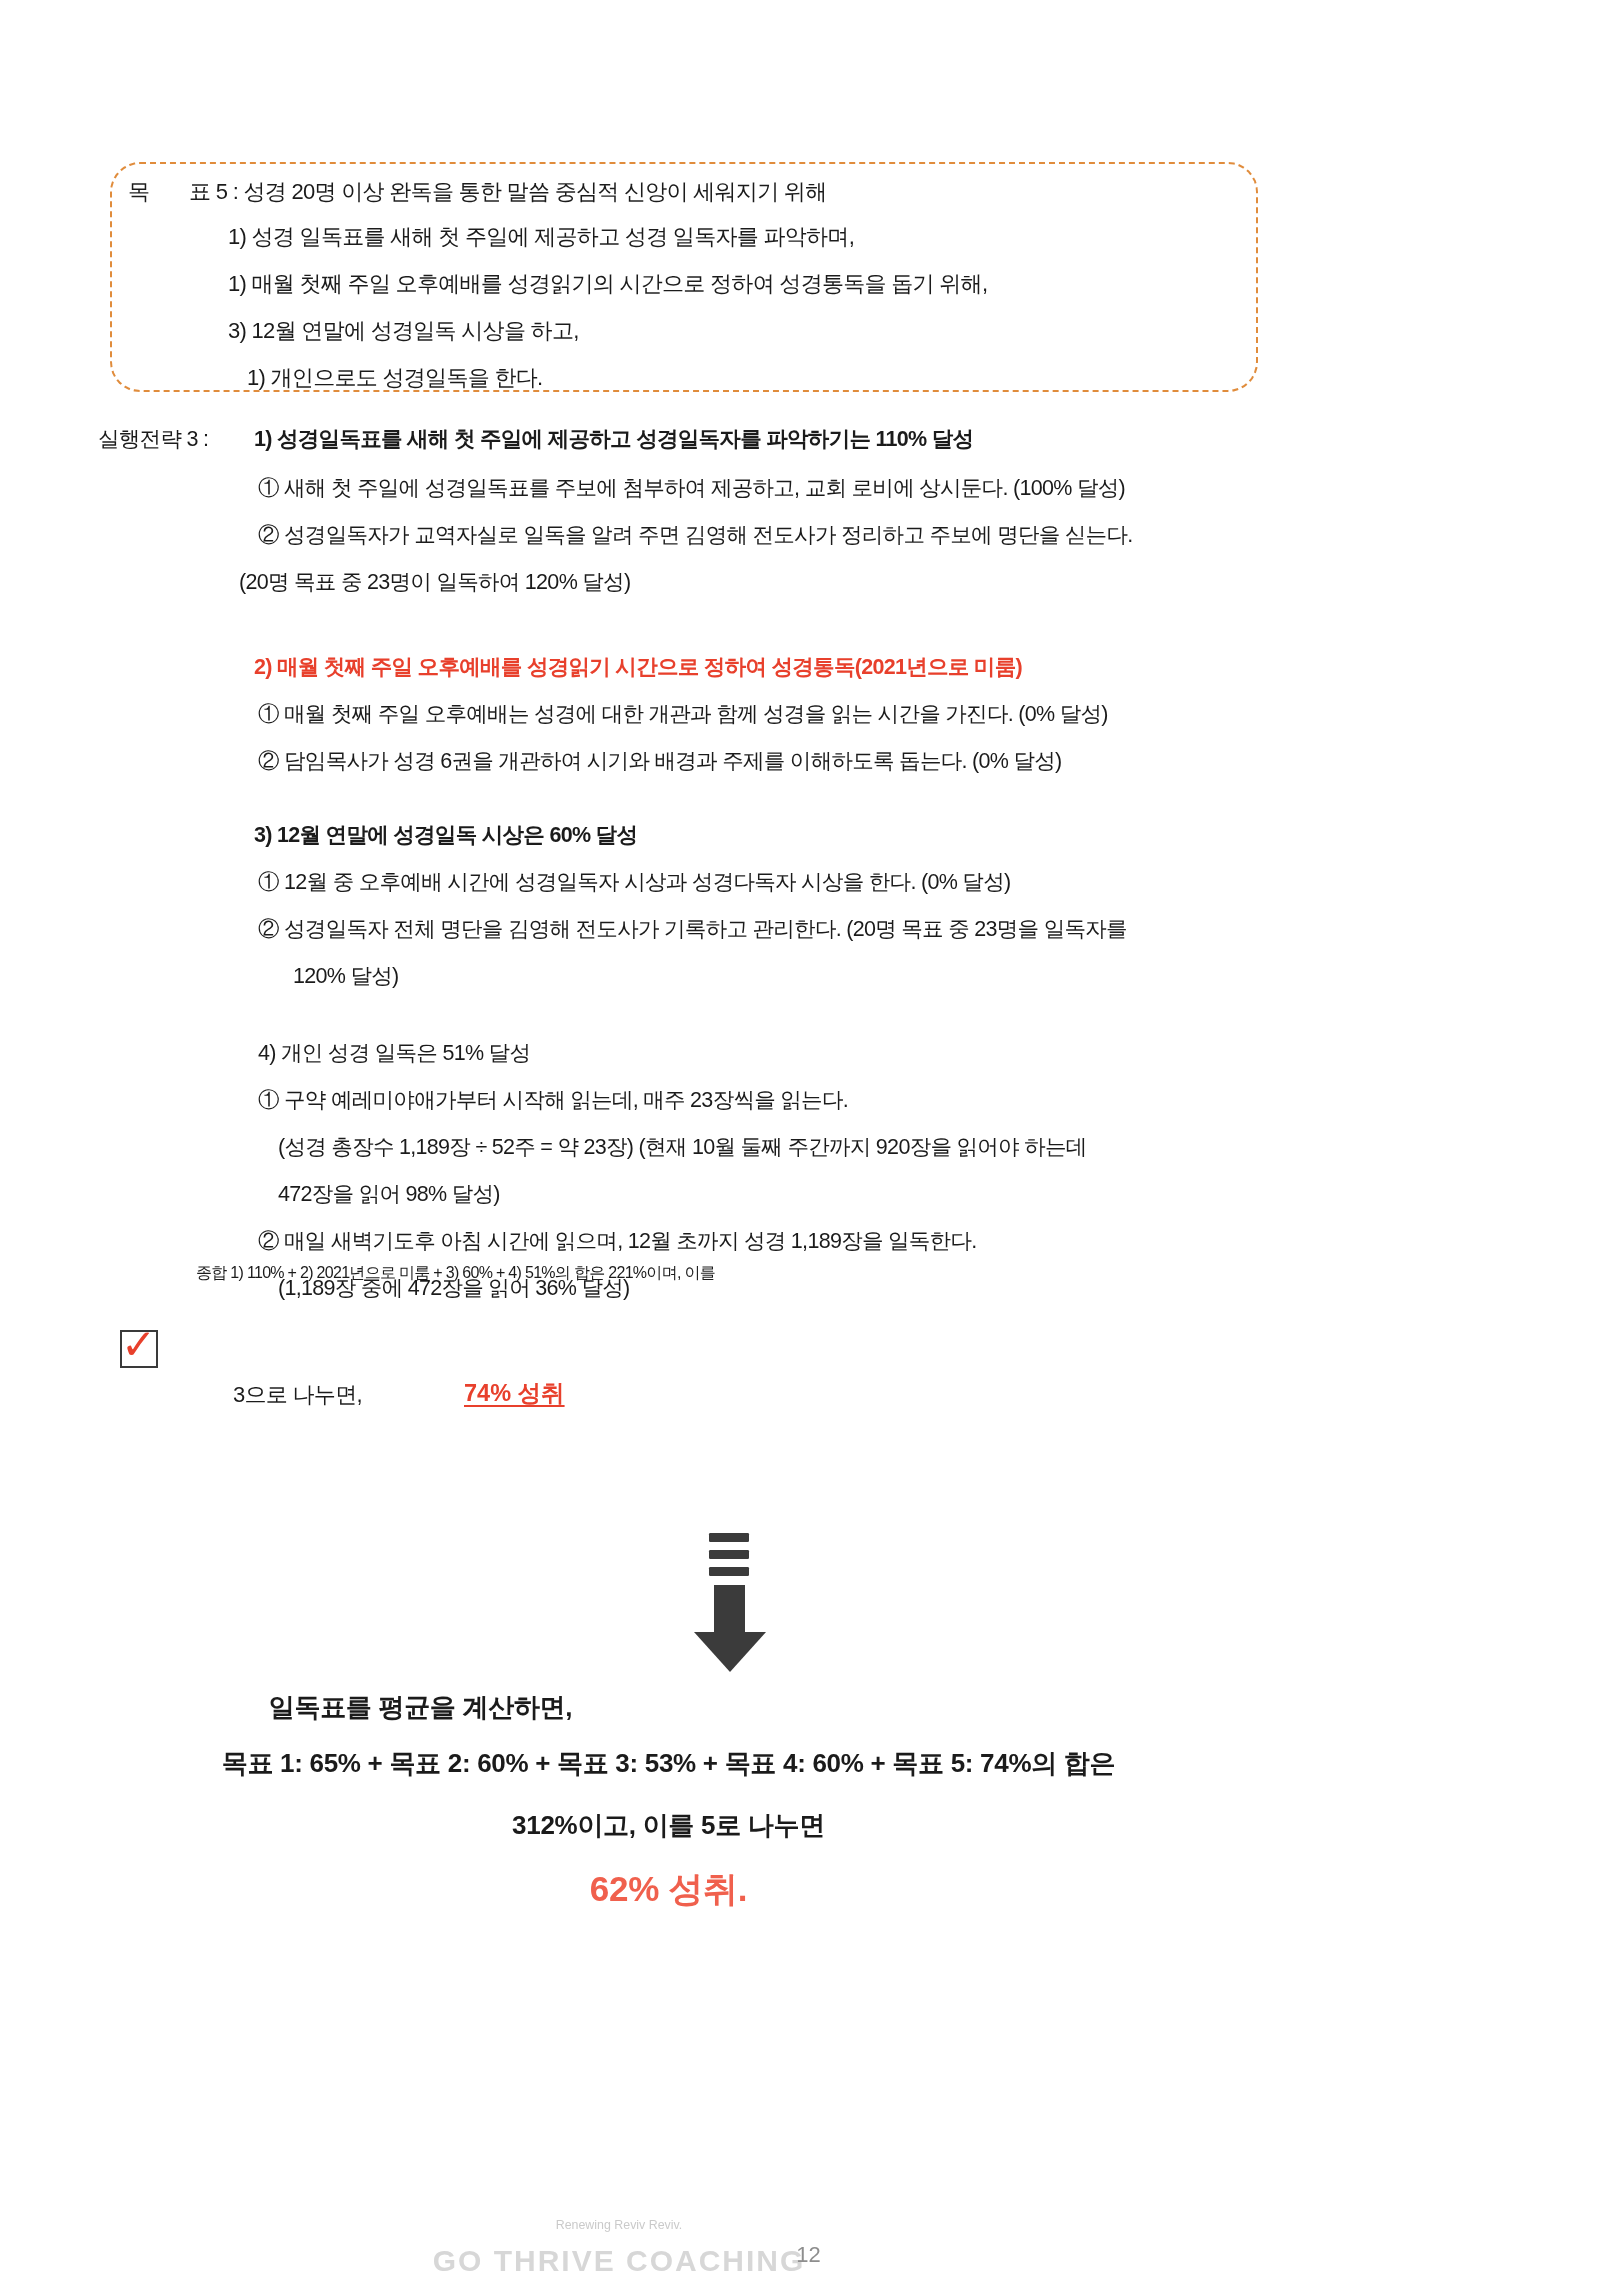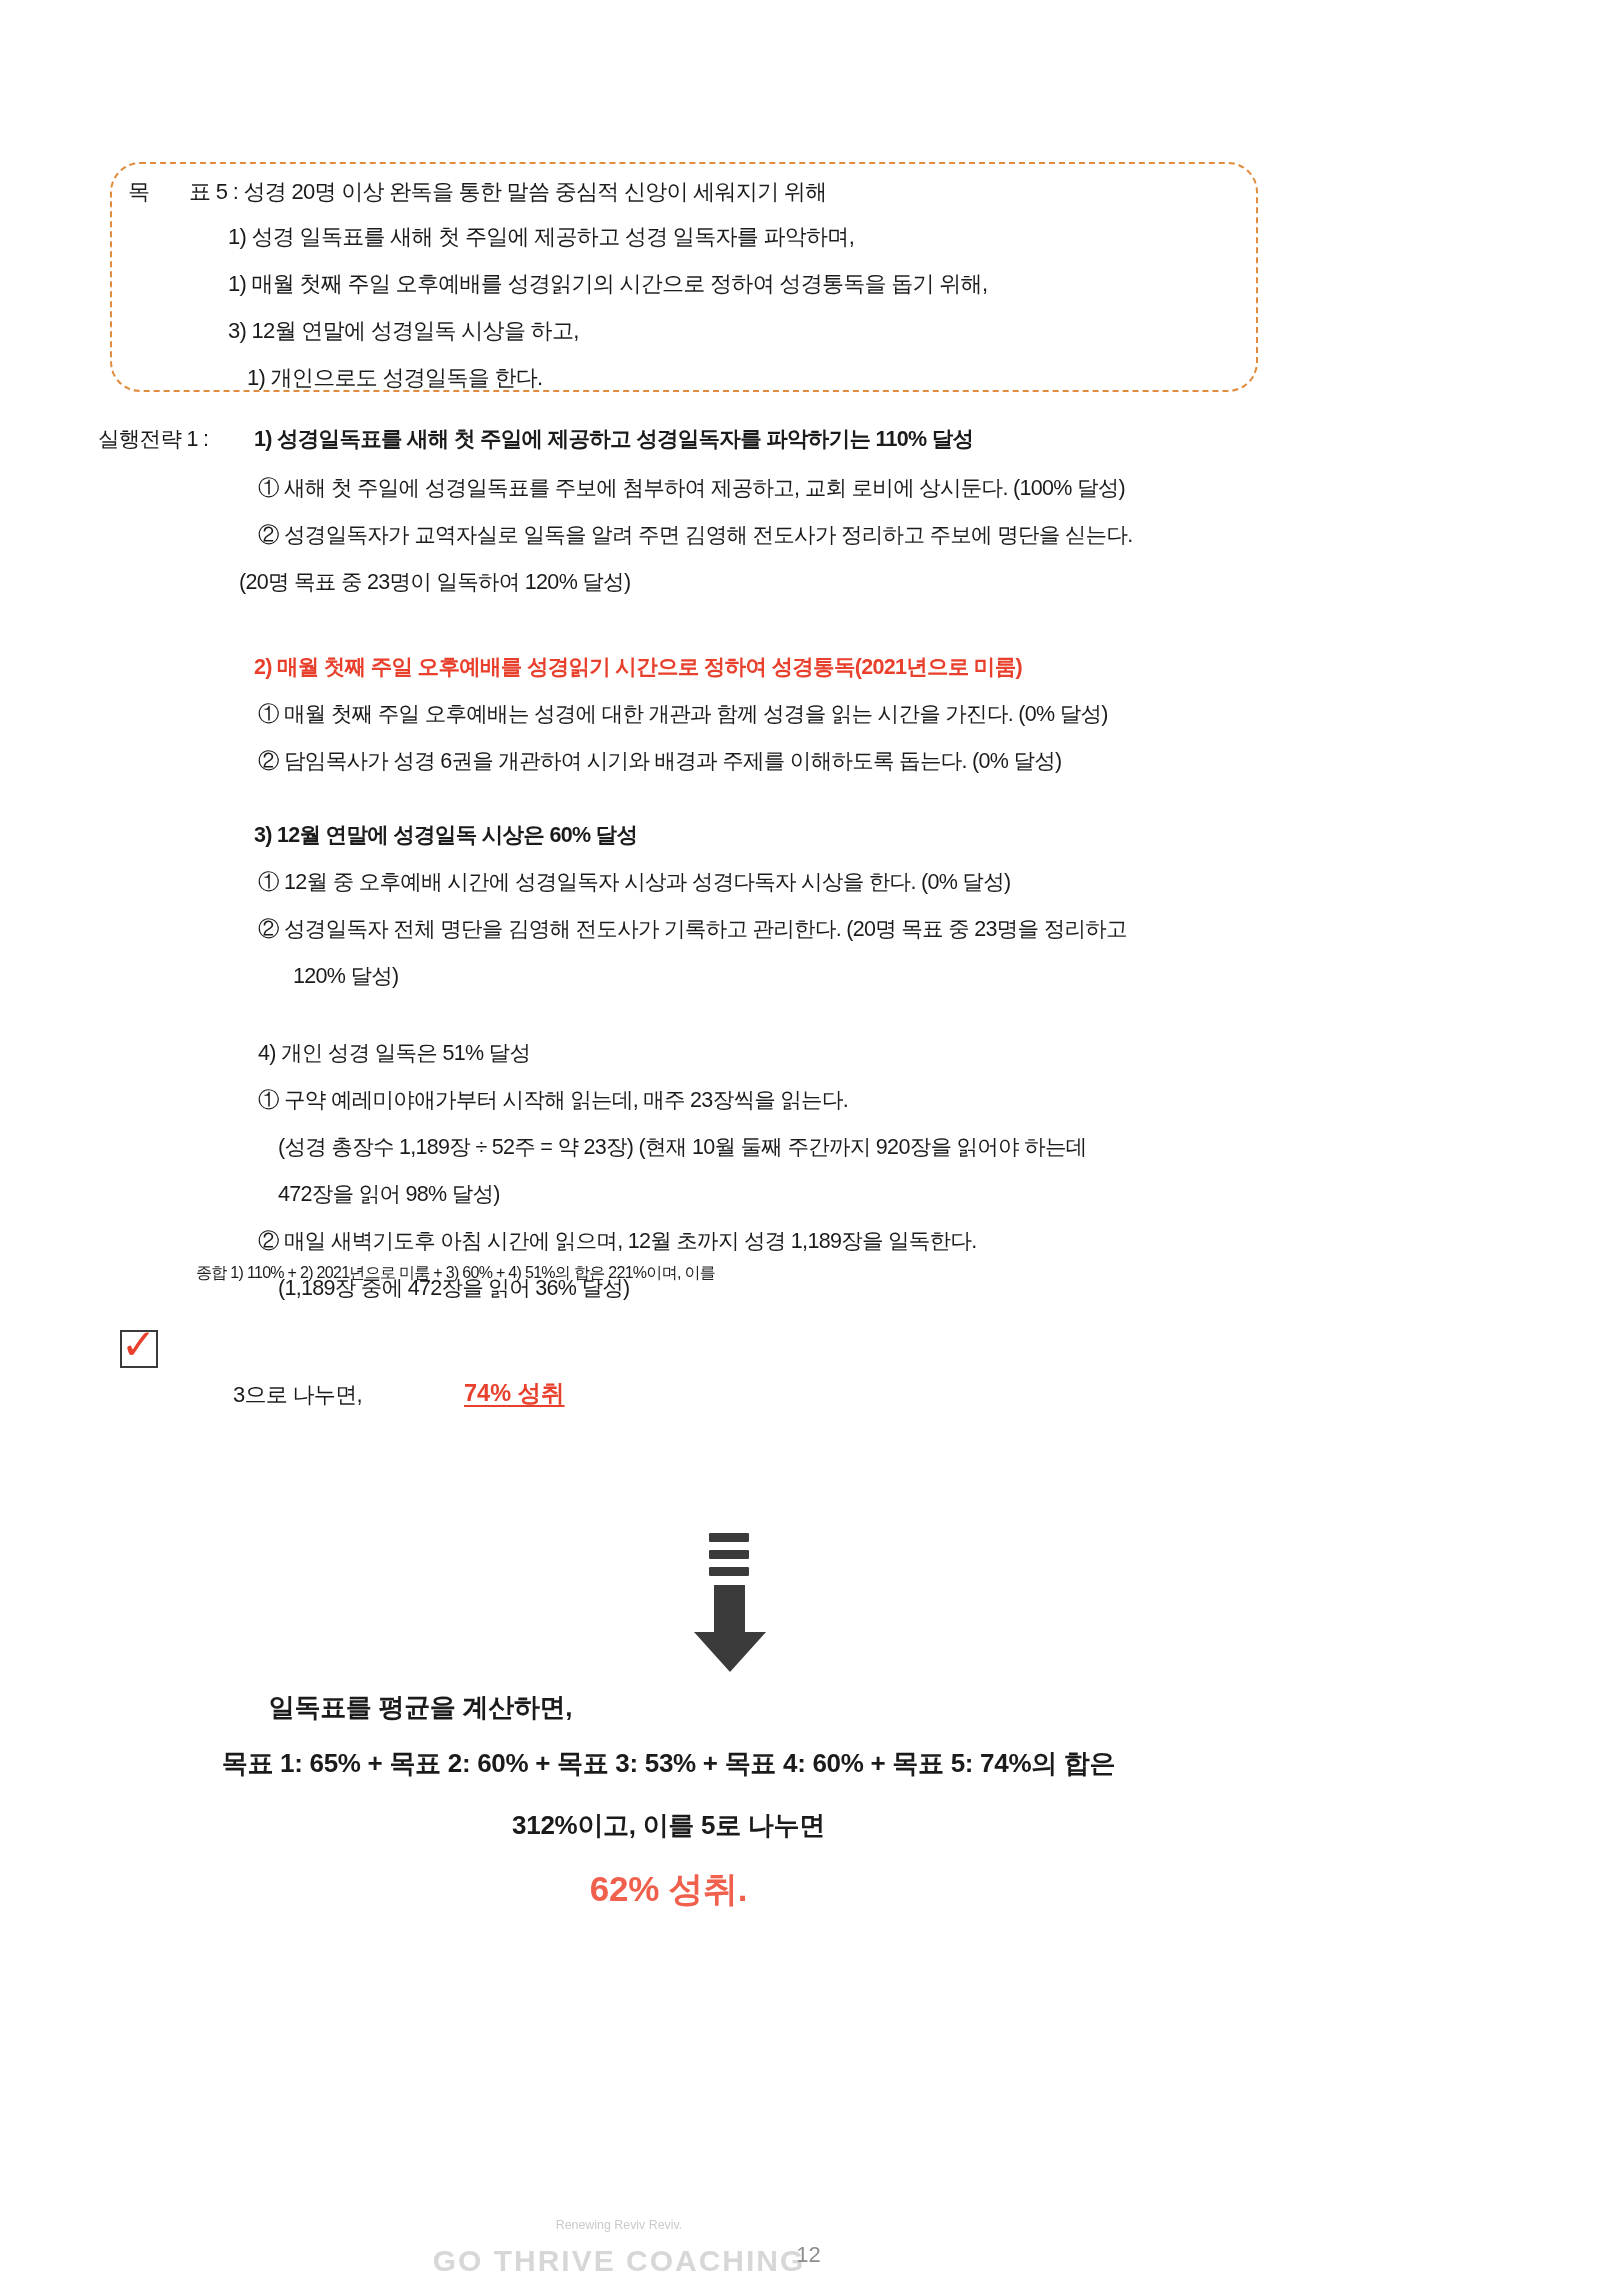--- a/index.html
+++ b/index.html
@@ -2036,34 +2036,34 @@
 </div>
 
 <div class="goal-box"></div>
 <div class="goal-label">목</div>
 <div class="goal-title">표 5 : 성경 20명 이상 완독을 통한 말씀 중심적 신앙이 세워지기 위해</div>
 <div class="goal-line gl1">1) 성경 일독표를 새해 첫 주일에 제공하고 성경 일독자를 파악하며,</div>
 <div class="goal-line gl2">1) 매월 첫째 주일 오후예배를 성경읽기의 시간으로 정하여 성경통독을 돕기 위해,</div>
 <div class="goal-line gl3">3) 12월 연말에 성경일독 시상을 하고,</div>
 <div class="goal-line gl4">1) 개인으로도 성경일독을 한다.</div>
 
-<div class="strategy-label">실행전략 1 :</div>
+<div class="strategy-label">실행전략 3 :</div>
 
 <div class="txt h1a">1) 성경일독표를 새해 첫 주일에 제공하고 성경일독자를 파악하기는 110% 달성</div>
 <div class="txt l1a">① 새해 첫 주일에 성경일독표를 주보에 첨부하여 제공하고, 교회 로비에 상시둔다. (100% 달성)</div>
 <div class="txt l1b">② 성경일독자가 교역자실로 일독을 알려 주면 김영해 전도사가 정리하고 주보에 명단을 싣는다.</div>
 <div class="txt l1c">(20명 목표 중 23명이 일독하여 120% 달성)</div>
 
 <div class="txt h2a">2) 매월 첫째 주일 오후예배를 성경읽기 시간으로 정하여 성경통독(2021년으로 미룸)</div>
 <div class="txt l2a">① 매월 첫째 주일 오후예배는 성경에 대한 개관과 함께 성경을 읽는 시간을 가진다. (0% 달성)</div>
 <div class="txt l2b">② 담임목사가 성경 6권을 개관하여 시기와 배경과 주제를 이해하도록 돕는다. (0% 달성)</div>
 
 <div class="txt h3a">3) 12월 연말에 성경일독 시상은 60% 달성</div>
 <div class="txt l3a">① 12월 중 오후예배 시간에 성경일독자 시상과 성경다독자 시상을 한다. (0% 달성)</div>
-<div class="txt l3b">② 성경일독자 전체 명단을 김영해 전도사가 기록하고 관리한다. (20명 목표 중 23명을 정리하고</div>
+<div class="txt l3b">② 성경일독자 전체 명단을 김영해 전도사가 기록하고 관리한다. (20명 목표 중 23명을 일독자를</div>
 <div class="txt l3c">120% 달성)</div>
 
 <div class="txt h4a">4) 개인 성경 일독은 51% 달성</div>
 <div class="txt l4a">① 구약 예레미야애가부터 시작해 읽는데, 매주 23장씩을 읽는다.</div>
 <div class="txt l4b">(성경 총장수 1,189장 ÷ 52주 = 약 23장) (현재 10월 둘째 주간까지 920장을 읽어야 하는데</div>
 <div class="txt l4c">472장을 읽어 98% 달성)</div>
 <div class="txt l4d">② 매일 새벽기도후 아침 시간에 읽으며, 12월 초까지 성경 1,189장을 일독한다.</div>
 <div class="txt l4e">(1,189장 중에 472장을 읽어 36% 달성)</div>
 
 <div class="check-box"></div>

